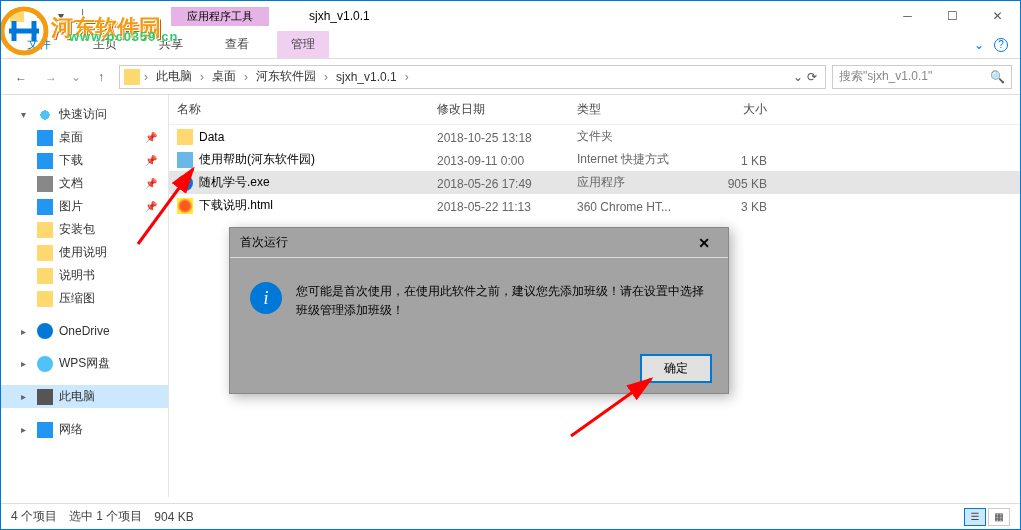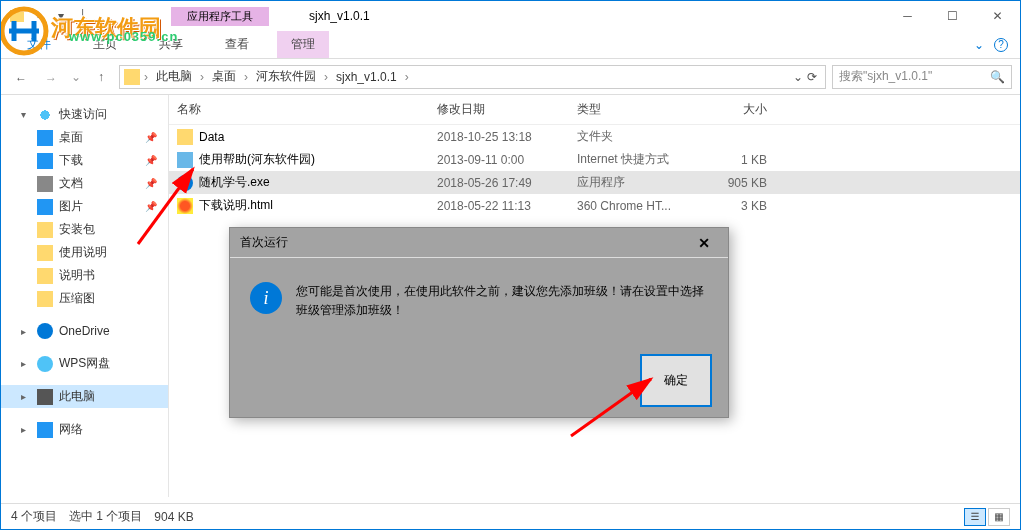--- a/index.html
+++ b/index.html
@@ -44,39 +44,39 @@
 .ic-net{background:#2196f3}
 .ic-exe{background:#0078d7;border-radius:50%}
 .ic-html{background:radial-gradient(circle,#ff5722 40%,#ffeb3b 70%)}
 .ic-help{background:#69b8e8}
 .content{flex:1;display:flex;flex-direction:column}
 .col-headers{display:flex;padding:6px 8px;border-bottom:1px solid #eee;color:#444}
 .ch-name{width:260px}
 .ch-date{width:140px}
 .ch-type{width:120px}
 .ch-size{width:70px;text-align:right}
-.file-row{display:flex;align-items:center;padding:3px 8px;cursor:pointer}
+.file-row{display:flex;align-items:flex-end;padding:3px 8px;cursor:pointer}
 .file-row.sel{background:#e5e5e5}
 .fr-name{width:260px;display:flex;align-items:center;gap:6px}
 .fr-icon{width:16px;height:16px;flex-shrink:0}
 .fr-date{width:140px;color:#666}
 .fr-type{width:120px;color:#666}
 .fr-size{width:70px;text-align:right;color:#666}
 .statusbar{position:absolute;bottom:0;left:0;right:0;height:26px;border-top:1px solid #ddd;display:flex;align-items:center;padding:0 10px;gap:12px;background:#fff;color:#444}
 .sb-views{margin-left:auto;display:flex;gap:2px}
 .sb-view{width:22px;height:18px;border:1px solid #ccc;display:flex;align-items:center;justify-content:center;font-size:10px}
 .sb-view.active{background:#cce8ff;border-color:#0078d7}
 .dialog{position:absolute;left:228px;top:226px;width:500px;background:#a3a3a3;border:1px solid #888;box-shadow:3px 3px 12px rgba(0,0,0,.3)}
 .dlg-title{height:30px;display:flex;align-items:center;padding:0 10px;border-bottom:1px solid #ddd}
 .dlg-close{margin-left:auto;font-size:14px;font-weight:bold;cursor:pointer;padding:2px 8px}
 .dlg-body{padding:24px 20px;display:flex;gap:14px}
 .dlg-info-icon{width:32px;height:32px;border-radius:50%;background:#0078d7;color:#fff;display:flex;align-items:center;justify-content:center;font-size:18px;font-style:italic;font-family:Georgia;flex-shrink:0}
 .dlg-text{line-height:1.6}
 .dlg-buttons{padding:10px 16px;display:flex;justify-content:flex-end}
-.dlg-btn{padding:16px 22px;border:2px solid #0078d7;background:#e1e1e1;cursor:pointer}
+.dlg-btn{padding:4px 22px;border:2px solid #0078d7;background:#e1e1e1;cursor:pointer}
 .watermark{position:absolute;top:0;left:0;pointer-events:none;width:200px;height:56px}
 .wm-title{position:absolute;top:12px;left:50px;font-size:22px;font-weight:bold;color:#f39c12;text-shadow:1px 1px 0 #fff,-1px -1px 0 #fff,2px 2px 0 #d35400}
 .wm-url{position:absolute;top:28px;left:68px;color:#2ecc71;font-size:13px;font-weight:bold;letter-spacing:1px;text-shadow:1px 1px 0 #fff}
 .wm-logo{position:absolute;top:5px;left:-2px;width:50px;height:50px;border-radius:50%}
 .arrow-svg{position:absolute;pointer-events:none}
 </style>
 </head>
 <body>
 
 <div class="titlebar">

